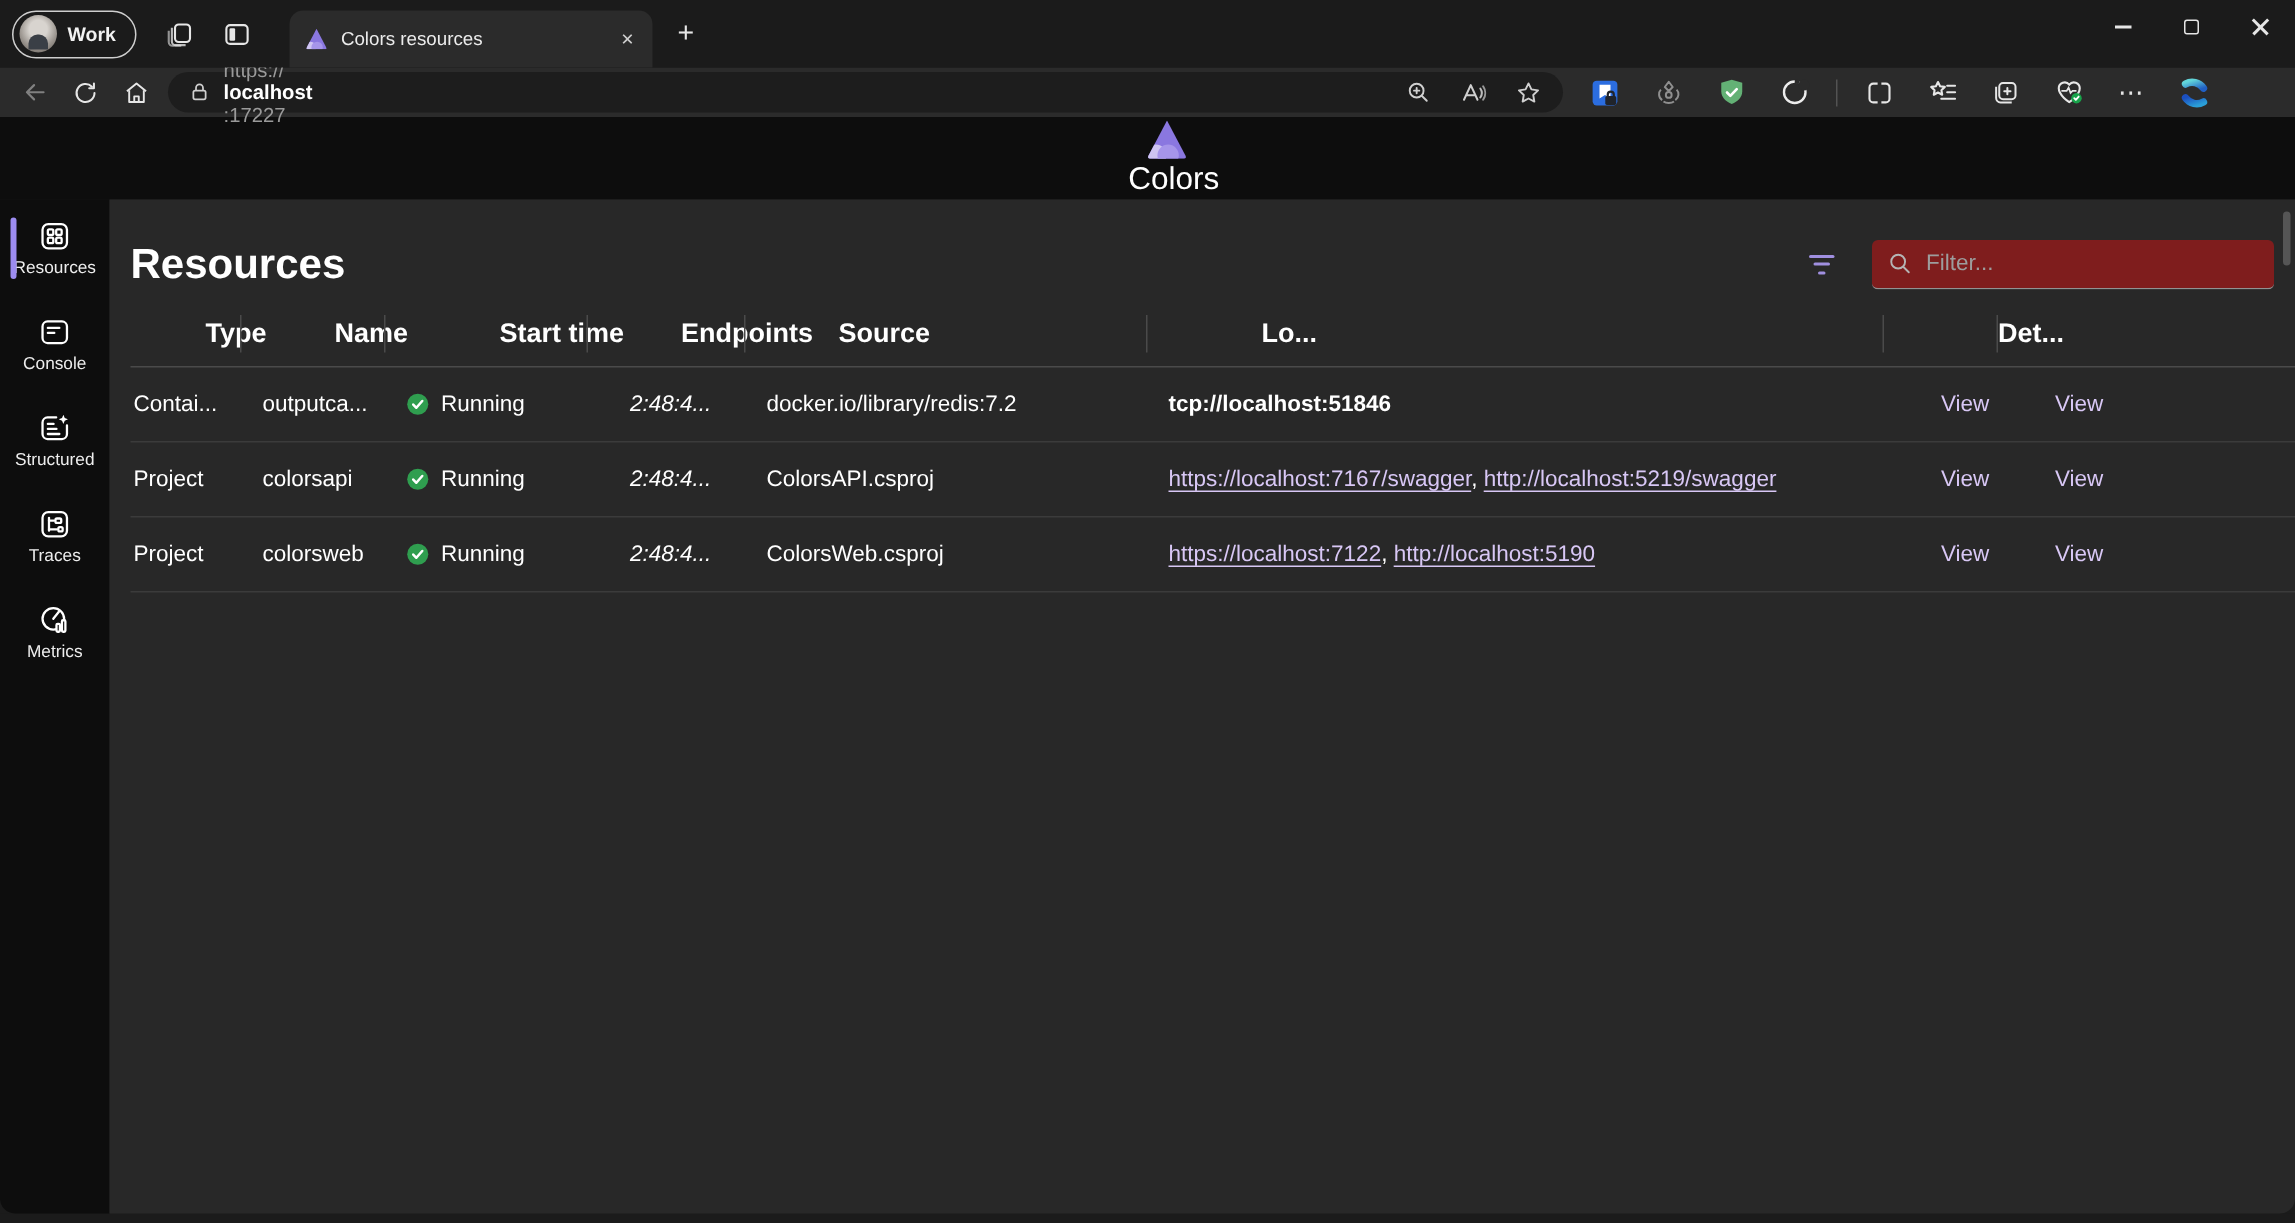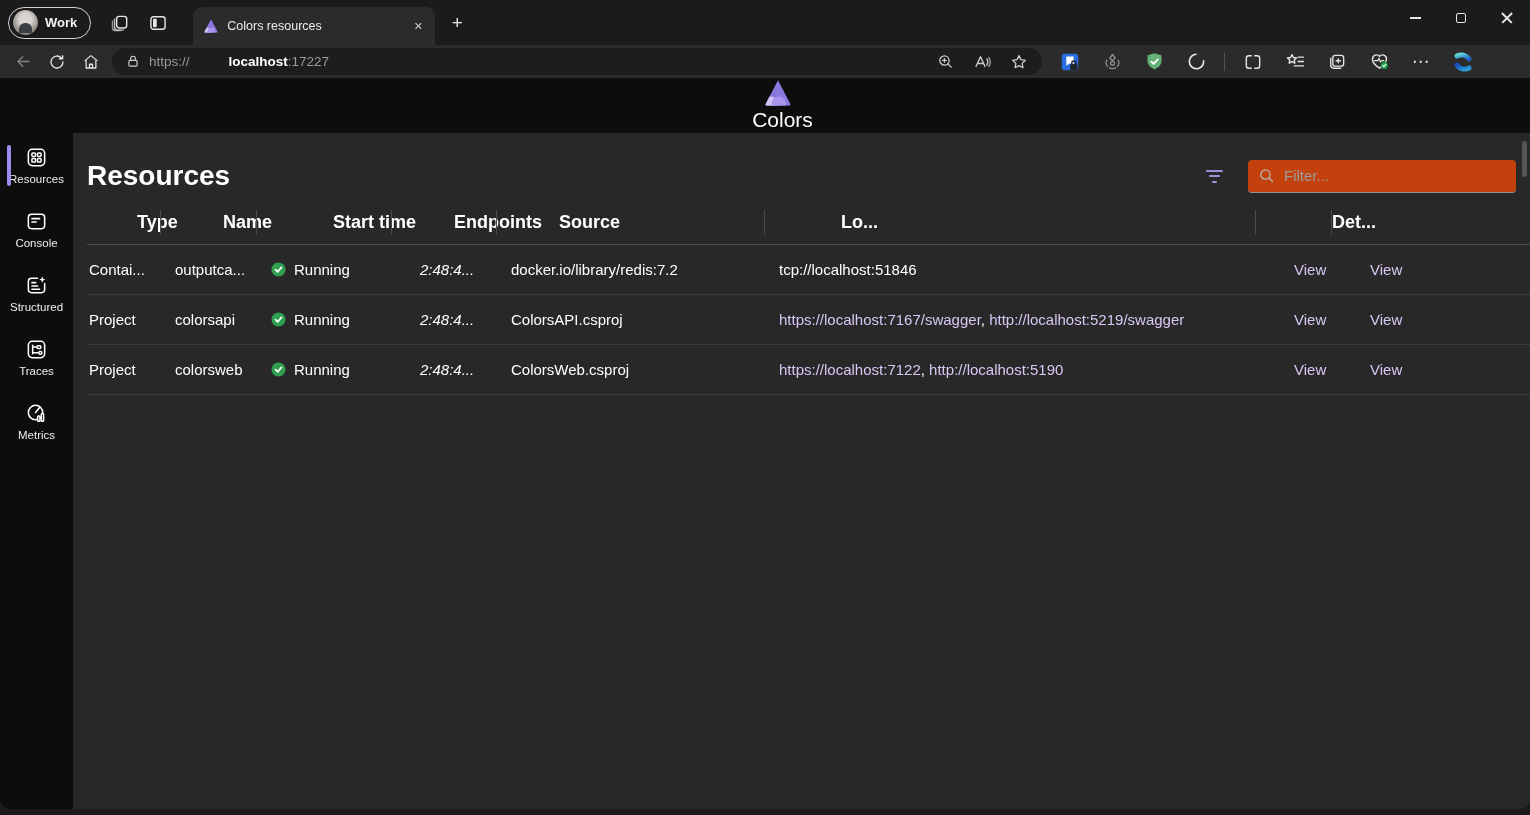--- a/index.html
+++ b/index.html
@@ -27,22 +27,22 @@
   .glyph-min { width:11px; height:1.5px; background:#e6e6e6; }
   .glyph-max { width:10px; height:10px; border:1.5px solid #e6e6e6; border-radius:2px; }
   .glyph-close { position:relative; width:12px; height:12px; }
   .glyph-close::before,.glyph-close::after{ content:""; position:absolute; left:-1px; top:5px; width:14px; height:1.5px; background:#e6e6e6; }
   .glyph-close::before{ transform:rotate(45deg);} .glyph-close::after{ transform:rotate(-45deg);}
 
   .toolbar { height:33px; background:#2b2b2b; display:flex; align-items:center; padding:0 6px; }
   .nav-btn { width:34px; height:29px; display:flex; align-items:center; justify-content:center; border-radius:6px; cursor:pointer; }
   .url-bar { width:930px; height:27px; margin-left:4px; background:#1d1d1d; border-radius:14px;
     display:flex; align-items:center; padding:0 14px; gap:9px; cursor:text; }
-  .url-text { font-size:13.5px; display:flex; align-items:baseline; }
-  .url-dim { color:#9a9a9a; } .url-host { color:#ffffff; font-weight:700;margin-left:39px; }
+  .url-text { font-size:13.5px; display:flex; align-items:baseline;flex-direction:column; }
+  .url-dim { color:#9a9a9a; } .url-host { color:#ffffff; font-weight:700; }
   .urlbar-right { margin-left:auto; display:flex; align-items:center; gap:19px; }
   .ext-row { display:flex; align-items:center; gap:10px; margin-left:12px; }
   .ext-btn { width:32px; height:29px; display:flex; align-items:center; justify-content:center; border-radius:6px; cursor:pointer; }
   .ext-sep { width:1px; height:18px; background:#535353; margin:0 2px; }
   .dots-icon { font-size:17px; color:#e6e6e6; letter-spacing:1px; }
 
   
   .dash-header { height:55px; background:#0d0d0d; display:flex; align-items:center;flex-direction:column; }
   .dash-logo { margin-left:26px; flex:none; }
   .dash-title { margin-left:35px; font-size:21px; font-weight:400; color:#fff; }
@@ -60,41 +60,41 @@
     border-radius:4px; background:#9c8cf0; }
   .side-label { font-size:11.5px; color:#ededed; }
 
   .content { flex:1; background:#282828; border-radius:0 0 10px 0; position:relative; overflow:hidden; }
   .content-head { display:flex; align-items:center; padding:18px 14px 0 14px; height:68px; }
   .page-title { font-size:28px; font-weight:700; color:#fff; }
   .head-right { margin-left:auto; display:flex; align-items:center; gap:21px; }
   .filter-funnel { display:flex; flex-direction:column; align-items:center; gap:3.5px; cursor:pointer; padding:4px; }
   .filter-funnel i { display:block; height:2px; border-radius:2px; background:#a08fe0; }
   .filter-funnel i:nth-child(1){width:17px;} .filter-funnel i:nth-child(2){width:11px;} .filter-funnel i:nth-child(3){width:5px;}
-  .search-box { width:268px; height:33px; background:#c2410c; border-radius:4px; border-bottom:1px solid #929292;
+  .search-box { width:268px; height:33px; background:#7f1d1d; border-radius:4px; border-bottom:1px solid #929292;
     display:flex; align-items:center; padding:0 10px; gap:9px; }
   .search-box input { background:transparent; border:none; outline:none; color:#fff; font-size:15px;
     font-family:inherit; width:100%; }
   .search-box input::placeholder { color:#9d9d9d; }
 
   .table { margin-left:14px; }
   .thead,.tr { display:grid; grid-template-columns:74px 96px 135px 105px 268px 491px 76px 84px 1fr; align-items:center; }
   .thead { height:44px; border-bottom:1px solid #4a4a4a; }
   .th { position:relative; height:100%; display:flex; align-items:center; padding-left:14px;
     font-size:18px; font-weight:700; color:#fff; white-space:nowrap;margin-left:48px; }
   .th::after { content:""; position:absolute; right:0; top:9px; bottom:9px; width:1px; background:#4a4a4a; }
   .th-type { padding-left:2px; } .th-start { padding-left:28px; } .th-logs,.th-details { padding-left:28px; }
   .th-spacer::after { display:none; }
   .tr { height:50px; border-bottom:1px solid #3b3b3b; font-size:15px; }
   .td { padding-left:14px; white-space:nowrap; overflow:hidden; }
   .td-type { padding-left:2px; } .td-start { padding-left:28px;font-style:italic; }
   .td-logs,.td-details { padding-left:38px; }
   .td-state { display:flex; align-items:center; gap:8px; }
   .endpoint-link { color:#d8c7f5; text-decoration:underline; text-underline-offset:3px; cursor:pointer; }
-  .endpoint-text { color:#fff; }
+  .endpoint-text { color:#fff;font-weight:bold; }
   .ep-sep { color:#fff; }
   .view-link { color:#d8c7f5; text-decoration:none; cursor:pointer; }
   .scroll-thumb { position:absolute; right:3px; top:8px; width:5px; height:36px; border-radius:3px; background:#555; }
 
   .bottom-frame { height:6px; background:#1b1b1b; }
   svg { display:block; }
 </style>
 </head>
 <body>
 

